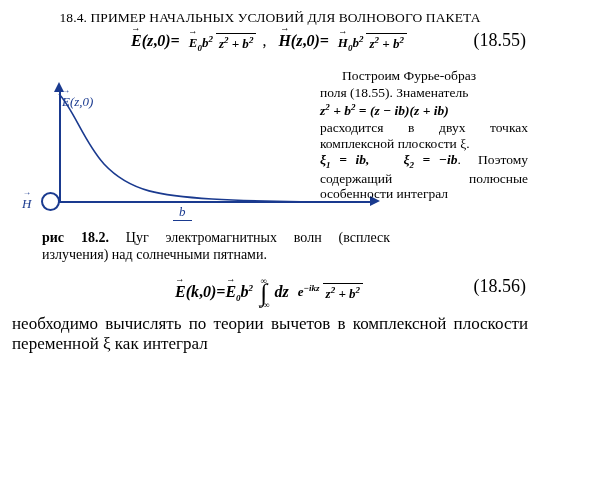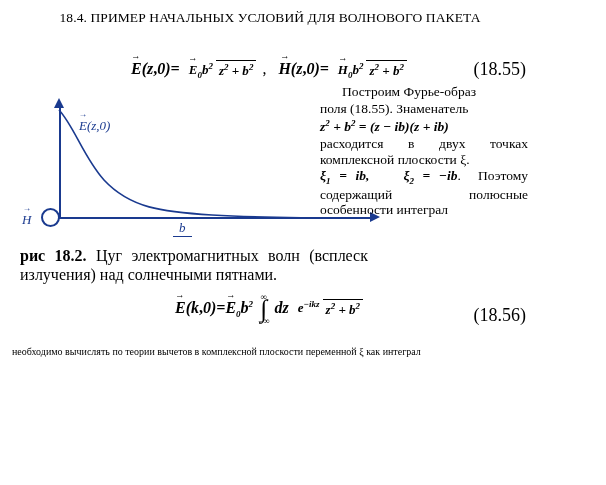--- a/index.html
+++ b/index.html
@@ -31,23 +31,23 @@
     font-size: 13.5px;
     text-align: justify;
     margin: 0 0 2px 0;
     line-height: 1.16;
     text-indent: 26px;
   }
 
   .formula-row {
     position: relative;
     display: flex;
-    align-items: flex-end;
+    align-items: flex-start;
     justify-content: center;
-    margin: 20px 0 4px 0;
+    margin: 4px 0 4px 0;
     min-height: 34px;
   }
   .eqno {
     position: absolute;
     right: 2px;
     font-size: 18px;
   }
 
   
   .mi { font-family: "Liberation Serif", serif; font-style: italic; }
@@ -98,24 +98,24 @@
     right: 0;
     top: 0;
     width: 208px;
     font-size: 13.5px;
     text-align: justify;
     line-height: 1.17;
   }
   .fig-text p { margin: 0 0 1px 0; }
   .fig-caption {
     position: absolute;
-    left: 8px;
+    left: 30px;
     top: 162px;
     width: 348px;
-    font-size: 16px;
+    font-size: 14px;
     text-align: justify;
     line-height: 1.2;
   }
   .fig-caption b { font-weight: bold; }
 
   .axis-line { position: absolute; background: #1a3a8f; }
   .circle-node {
     position: absolute;
     width: 19px;
     height: 19px;
@@ -126,24 +126,24 @@
   }
   .lbl {
     position: absolute;
     font-size: 13px;
     color: #1a3a8f;
     font-family: "Liberation Serif", serif;
   }
   .lbl .vec::after { font-size: 10px; top: -8px; }
 
   .tail-text {
-    font-size: 10px;
+    font-size: 17px;
     text-align: justify;
     line-height: 1.17;
-    margin-top: 20px;
+    margin-top: 4px;
   }
   .int {
     font-size: 25px;
     line-height: 0.8;
     vertical-align: middle;
     font-family: "Liberation Serif", serif;
   }
   .limits {
     display: inline-flex;
     flex-direction: column;
@@ -191,21 +191,21 @@
 
       <div class="axis-line" style="left:47px; top:133px; width:315px; height:1.6px;"></div>
       <div style="position:absolute;left:358px;top:128px;width:0;height:0;border-top:5px solid transparent;border-bottom:5px solid transparent;border-left:10px solid #1a3a8f;"></div>
 
       <svg style="position:absolute;left:0;top:0;" width="372" height="160">
         <path d="M 47 26 C 62 42, 72 74, 92 96 C 118 124, 150 128, 200 131 C 250 134, 300 134, 345 134" fill="none" stroke="#1a3a8f" stroke-width="1.6"></path>
       </svg>
 
       <div class="circle-node" style="left:29px; top:124px;"></div>
 
-      <div class="lbl" style="left:50px; top:32px;padding-left:17px;">
+      <div class="lbl" style="left:50px; top:24px;">
         <span class="mi"><span class="vec">E</span>(z,0)</span>
       </div>
       <div class="lbl" style="left:10px; top:126px;">
         <span class="mi"><span class="vec">H</span></span>
       </div>
       <div class="lbl" style="left:161px; top:136px; border-bottom:1.4px solid #1a3a8f; padding:0 6px;">
         <span class="mi">b</span>
       </div>
     </div>
 

